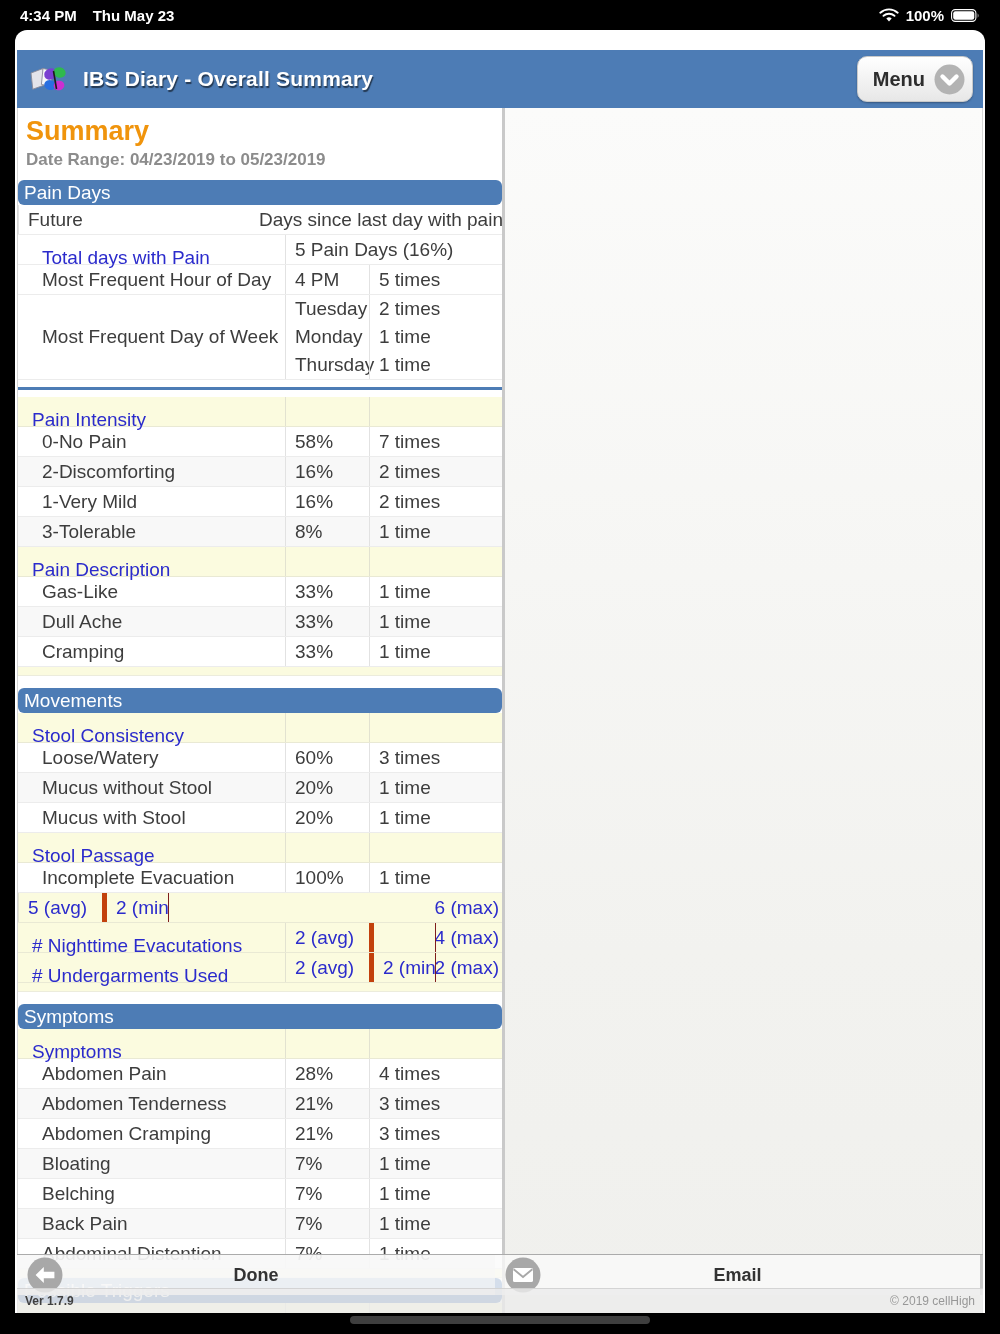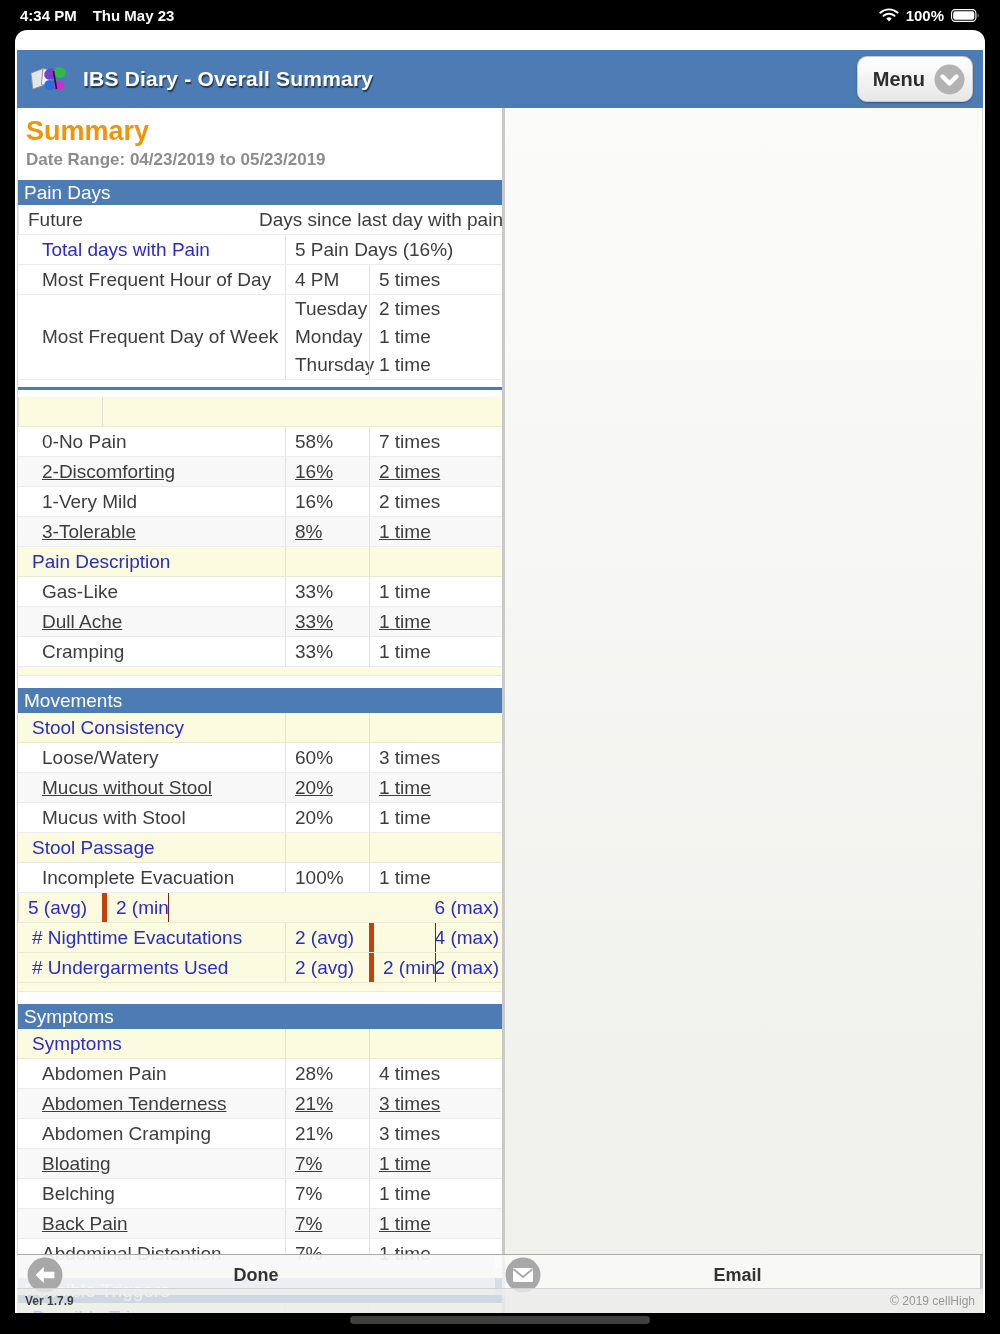--- a/index.html
+++ b/index.html
@@ -29,42 +29,42 @@
   
   .content{position:absolute;top:78px;left:2px;right:2px;bottom:0;display:flex;justify-content:space-between;}
   .left-pane{width:488px;box-sizing:border-box;background:#fff;border-left:1px solid #d6d6d6;
     border-right:3px solid #c9c9c9;overflow:hidden;position:relative;}
   .right-pane{flex:1;background:linear-gradient(180deg,#fbfbfa 0%,#f2f2ef 70%,#f0f0ed 100%);
     border-right:1px solid #d6d6d6;}
 
   .page-title{color:#f0940c;font-size:27px;font-weight:700;margin:8px 0 3px 8px;line-height:31px;}
   .date-range{color:#8c8c8c;font-size:17px;font-weight:700;margin:0 0 10px 8px;}
 
-  .section-bar{height:25px;background:#4d7cb5;display:flex;align-items:center;}
+  .section-bar{height:25px;background:#4d7cb5;display:flex;align-items:center;border-radius:6px;}
   .sb-text{color:#fff;font-size:19px;padding-left:6px;}
   .blue-line{height:3px;background:#4d7cb5;margin:7px 0;}
   .gap{height:12px;background:#fff;}
   .g-footer{height:8px;background:#fbfbdf;border-bottom:1px solid #ececdc;}
 
   .row{display:flex;height:29px;border-bottom:1px solid #ececec;font-size:19px;color:#3d3d3d;background:#fff;}
-  .row.alt{background:#f8f8f8;text-decoration:underline;}
+  .row.alt{background:#f8f8f8;}
   .row.g-head{background:#fbfbdf;border-bottom:1px solid #e9e9d4;}
   .row.stat{background:#fbfbdf;color:#2b2bcc;border-bottom:1px solid #e9e9d4;}
   .cell{display:flex;align-items:center;box-sizing:border-box;height:100%;white-space:nowrap;overflow:hidden;}
   .c1{width:267px;padding-left:24px;}
   .g-head .c1{padding-left:14px;}
   .stat .c1{padding-left:14px;}
   .c2{width:84px;padding-left:9px;border-left:1px solid #e2e2e2;}
   .c3{flex:1;padding-left:9px;border-left:1px solid #e2e2e2;}
   .c3s{width:66px;padding-left:9px;border-left:5px solid #c2410c;}
   .c4s{flex:1;border-left:1px solid #7f1d1d;justify-content:flex-end;padding-right:3px;}
   .cw{flex:1;padding-left:9px;border-left:1px solid #e2e2e2;}
   .g-head .c2,.g-head .c3{border-left:1px solid #e2e2d0;}
   .stat .c2{border-left:1px solid #e2e2d0;}
-  .link{color:#2b2bcc;cursor:pointer;}
+  .link{color:#2b2bcc;cursor:pointer;margin-top:8px;}
 
   .row.multi{height:84px;}
   .mcol{flex:1;display:flex;flex-direction:column;}
   .mline{flex:1;display:flex;}
   .mv{width:84px;padding-left:9px;border-left:1px solid #e2e2e2;display:flex;align-items:center;box-sizing:border-box;}
   .mc{flex:1;padding-left:9px;border-left:1px solid #e2e2e2;display:flex;align-items:center;box-sizing:border-box;}
 
   
   .toolbar{position:absolute;left:2px;right:2px;bottom:18px;height:40px;display:flex;
     border-top:1px solid #ababab;z-index:5;}
@@ -173,20 +173,21 @@
                   <div class="mc">1 time</div>
                 </div>
                 <div class="mline">
                   <div class="mv">Thursday</div>
                   <div class="mc">1 time</div>
                 </div>
               </div>
             </div>
             <div class="blue-line"></div>
             <div class="row g-head">
+              <div class="cell c1 link">Pain Intensity</div>
               <div class="cell c2"></div>
               <div class="cell c3"></div>
             </div>
             <div class="row">
               <div class="cell c1">0-No Pain</div>
               <div class="cell c2">58%</div>
               <div class="cell c3">7 times</div>
             </div>
             <div class="row alt">
               <div class="cell c1">2-Discomforting</div>

